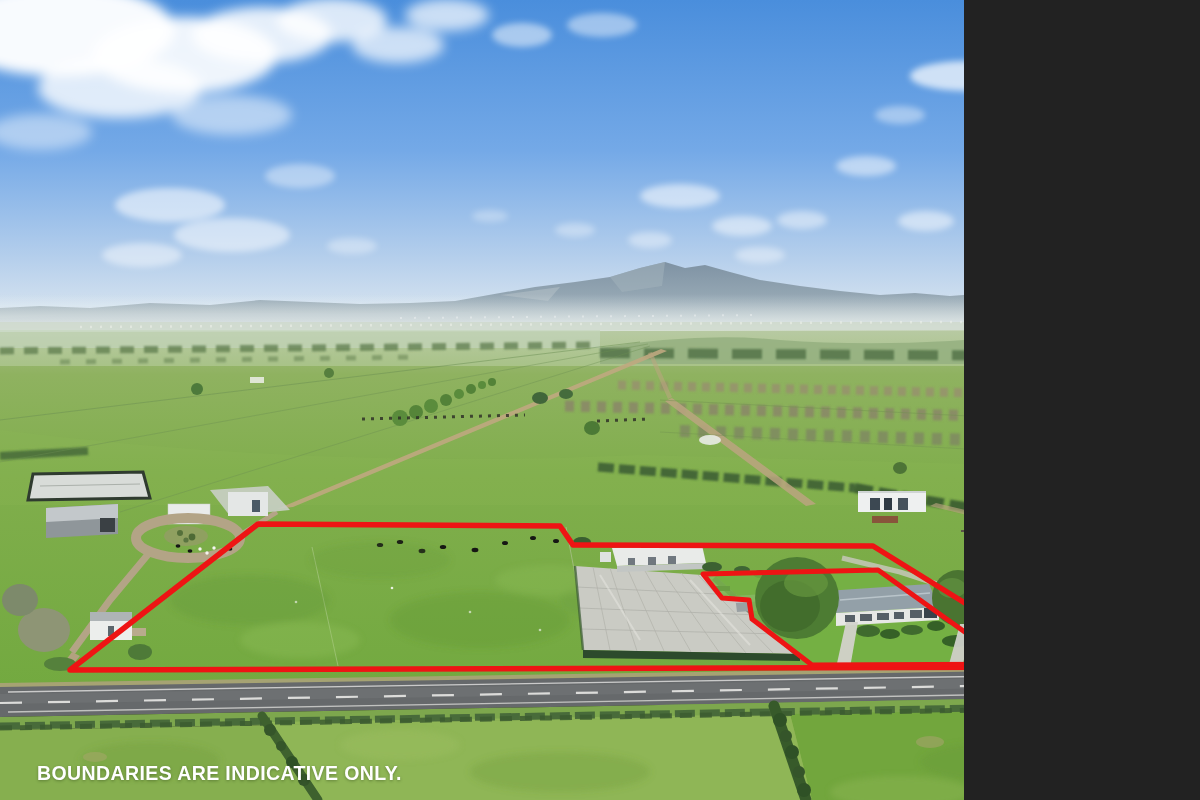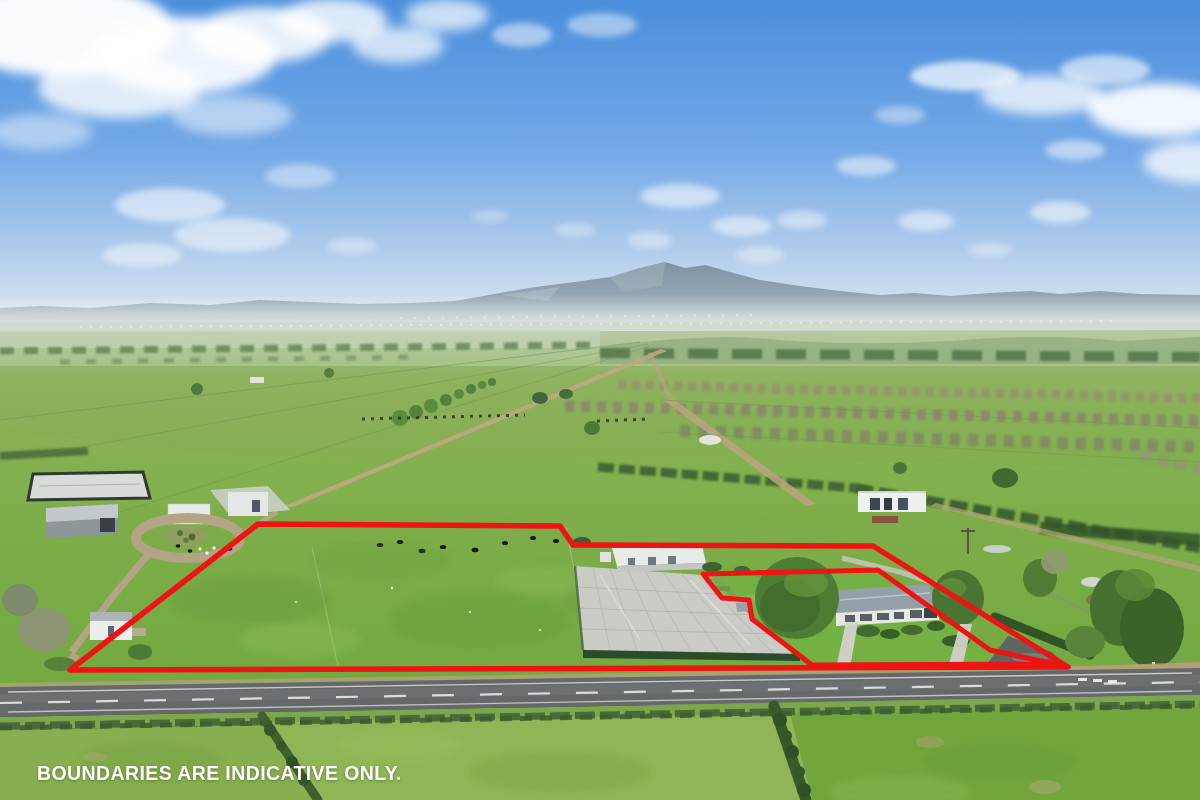--- a/index.html
+++ b/index.html
@@ -1,17 +1,17 @@
 <!DOCTYPE html>
 <html><head>
 <meta charset="utf-8">
 <style>
   html,body{margin:0;padding:0;background:#222;}
   .photo{
-    position:relative;width:1200px;height:800px;overflow:hidden;
+    position:relative;width:964px;height:800px;overflow:hidden;
     font-family:"Liberation Sans",sans-serif;
   }
   .photo svg{position:absolute;left:0;top:0;}
   .disclaimer{
     position:absolute;left:37px;top:762px;
     font:700 19.5px/1.2 "Liberation Sans",sans-serif;
     color:#ffffff;letter-spacing:.4px;
     text-shadow:0 1px 3px rgba(30,50,15,.4);
     user-select:none;
   }

